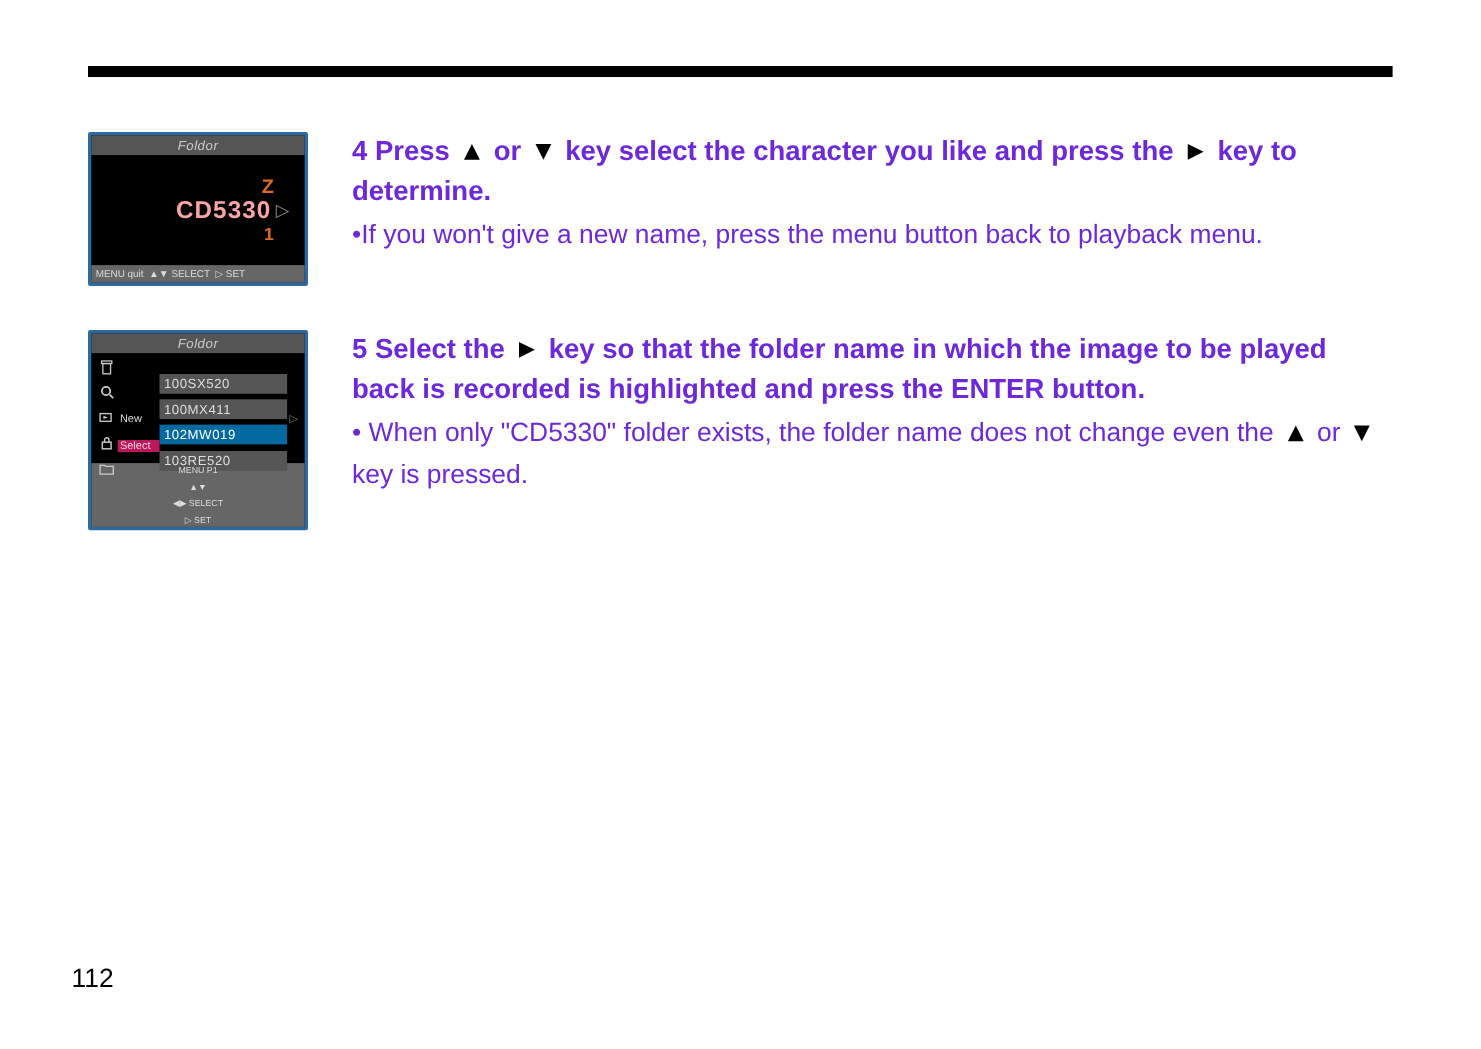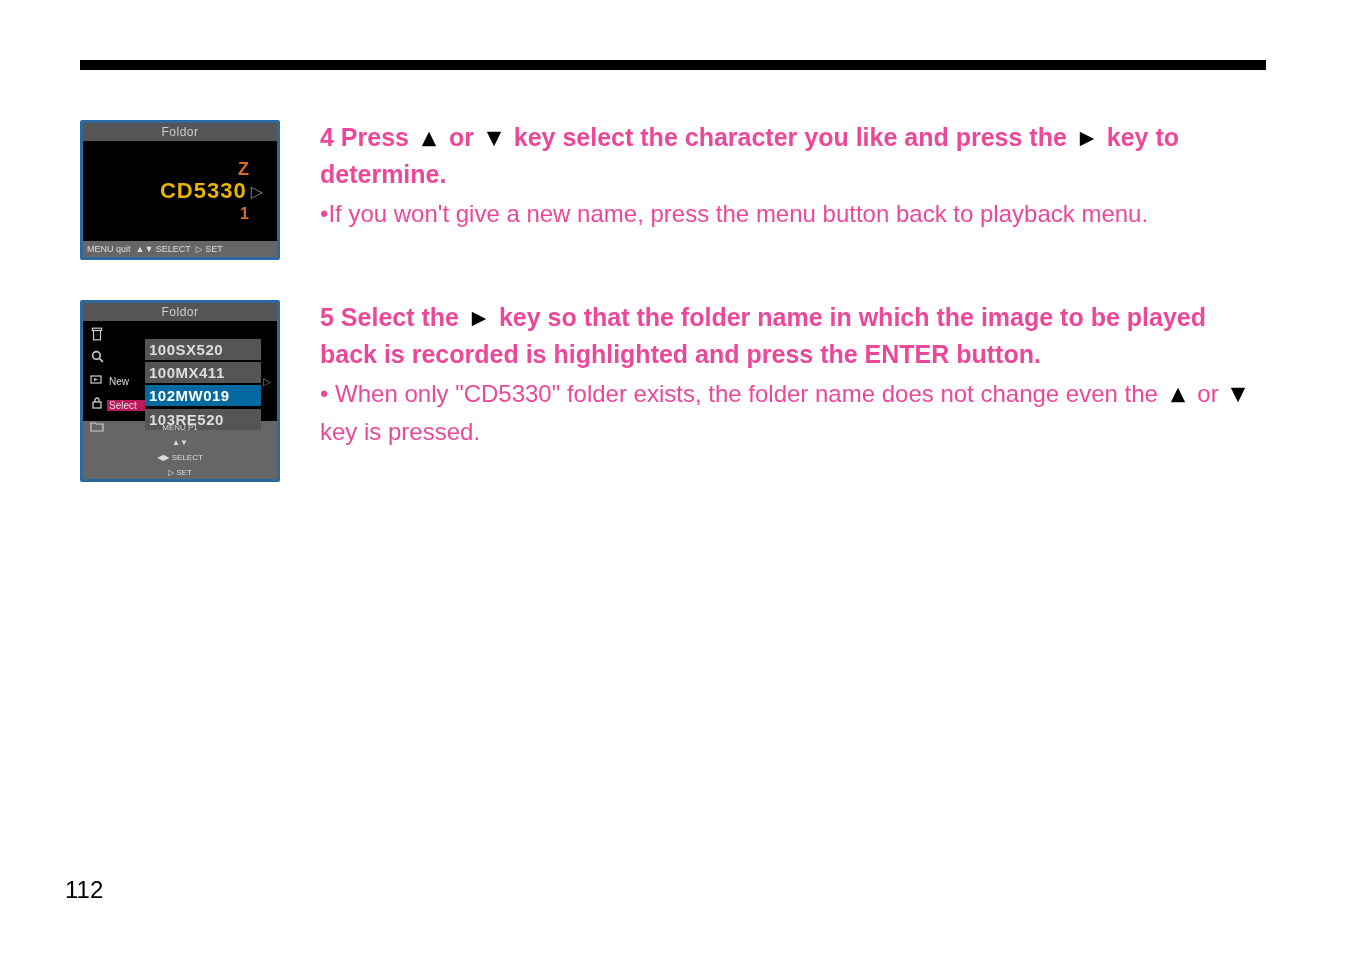--- a/index.html
+++ b/index.html
@@ -41,31 +41,32 @@
     color: #bbb;
     font-size: 12px;
   }
   .lcd-title {
     text-align: center;
     background: #555;
     color: #ccc;
     padding: 2px 0;
     font-size: 12px;
     letter-spacing: 0.5px;
+    font-style: italic;
   }
   .lcd-body1 {
     height: 100px;
     position: relative;
     display: flex;
     align-items: center;
     justify-content: flex-end;
     padding-right: 14px;
   }
   .lcd-cd {
-    color: #eab308;
+    color: #fca5a5;
     font-size: 22px;
     font-weight: bold;
     letter-spacing: 1px;
   }
   .lcd-z {
     position: absolute;
     right: 28px;
     top: 18px;
     color: #e06a20;
     font-size: 18px;
@@ -90,21 +91,21 @@
     font-size: 9px;
     padding: 3px 4px;
     display: flex;
     gap: 5px;
     align-items: center;
   }
   .text {
     flex: 1;
     font-size: 24px;
     line-height: 1.5;
-    color: #ec4899;
+    color: #6d28d9;
   }
   .step-head {
     font-weight: 900;
     font-family: Arial, sans-serif;
     font-size: 25px;
     line-height: 1.4;
   }
   .step-head .inline-tri {
     display: inline-block;
     vertical-align: -2px;
@@ -141,23 +142,23 @@
     font-size: 10px;
     color: #ddd;
     text-align: left;
     padding-left: 2px;
     font-weight: normal;
   }
   .lcd2-val {
     flex: 1;
     background: #555;
     color: #ddd;
-    font-size: 15px;
+    font-size: 12px;
     padding: 2px 4px;
-    font-weight: bold;
+    font-weight: normal;
     letter-spacing: 0.5px;
     margin-top: 28px;
   }
   .lcd2-val.hl {
     background: #0369a1;
     color: #fff;
   }
   .lcd2-arrow {
     width: 12px;
     color: #888;

